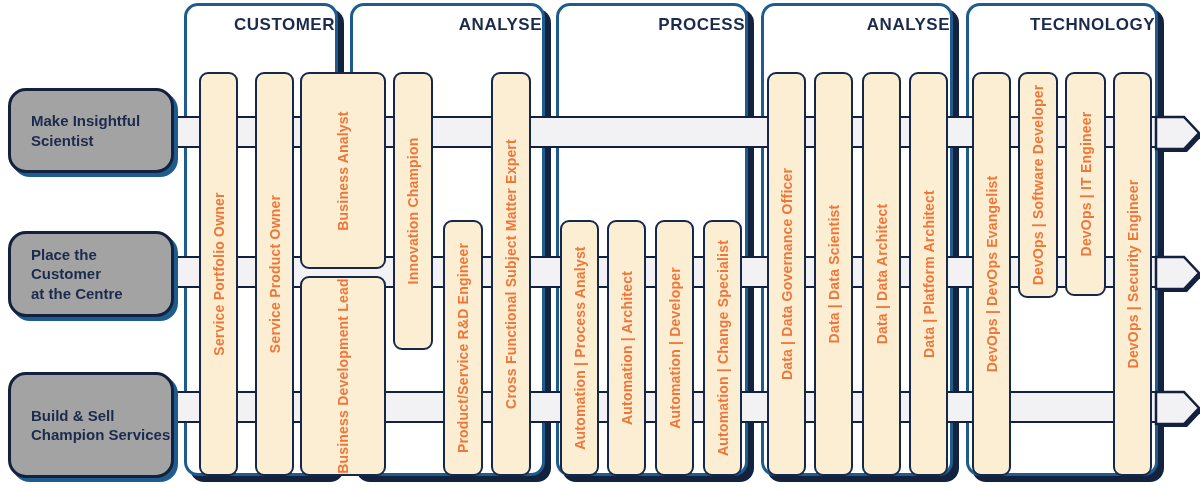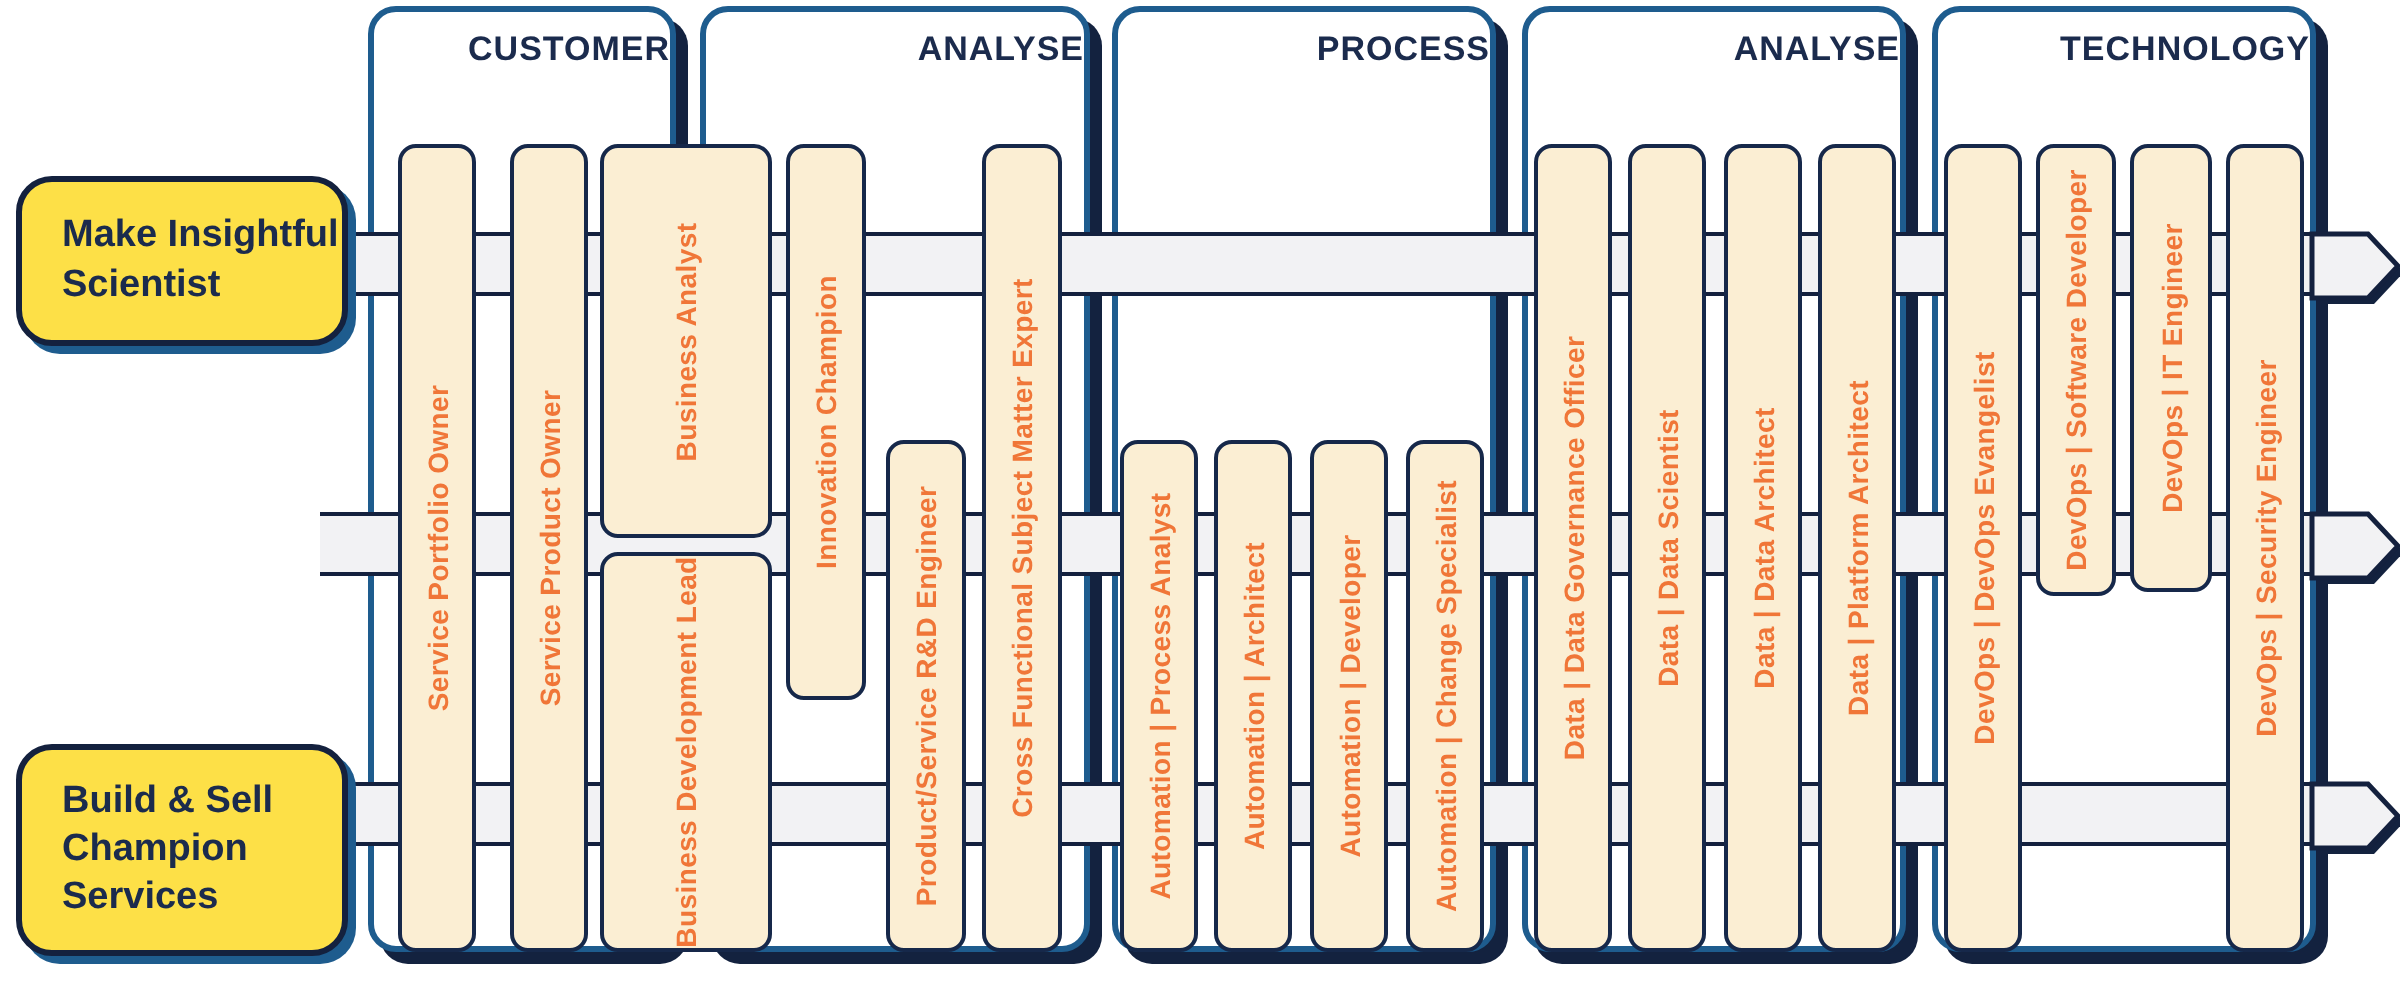--- a/index.html
+++ b/index.html
@@ -18,25 +18,25 @@
     font-size:17px;font-weight:bold;letter-spacing:.5px;color:#1B2B4D;
   }
   
   .band{
     position:absolute;left:160px;width:998px;height:32px;
     background:#F2F2F4;border-top:2px solid #14213E;border-bottom:2px solid #14213E;
     box-sizing:border-box;z-index:2;
   }
   
   .lane{
-    position:absolute;left:8px;width:166px;background:#fde047;
+    position:absolute;left:8px;width:166px;background:#a3a3a3;
     border:3px solid #14213E;border-radius:18px;
     box-shadow:4px 4px 0 #1E5C8E;z-index:4;box-sizing:border-box;
     display:flex;flex-direction:column;justify-content:center;
-    padding-left:20px;color:#1B2B4D;font-size:19px;font-weight:bold;line-height:1.28;
+    padding-left:20px;color:#1B2B4D;font-size:15px;font-weight:bold;line-height:1.28;
   }
   
   .bar{
     position:absolute;background:#FBEED3;border:2.5px solid #16284A;
     border-radius:9px;z-index:3;box-sizing:border-box;
   }
   .bar-label{
     position:absolute;top:50%;left:50%;
     transform:translate(-50%,-50%) rotate(-90deg);
     white-space:nowrap;color:#F07638;font-size:14px;font-weight:600;
@@ -49,20 +49,24 @@
 
 <div id="stage">
 
   <div class="band" style="top:116px"></div>
   <div class="band" style="top:256px"></div>
   <div class="band" style="top:391px"></div>
 
   <div class="lane" style="top:88px;height:85px">
     <span>Make Insightful</span>
     <span>Scientist</span>
+  </div>
+  <div class="lane" style="top:231px;height:86px">
+    <span>Place the Customer</span>
+    <span>at the Centre</span>
   </div>
   <div class="lane" style="top:372px;height:106px">
     <span>Build &amp; Sell</span>
     <span>Champion Services</span>
   </div>
 
   <svg class="arrow" style="left:1154px;top:113px" viewBox="0 0 48 40">
     <path d="M5,7 H33 L48,23 L33,39 H5 Z" fill="#13223F"></path>
     <path d="M2,4 H30 L45,20 L30,36 H2 Z" fill="#F2F2F4" stroke="#14213E" stroke-width="2.5"></path>
   </svg>

